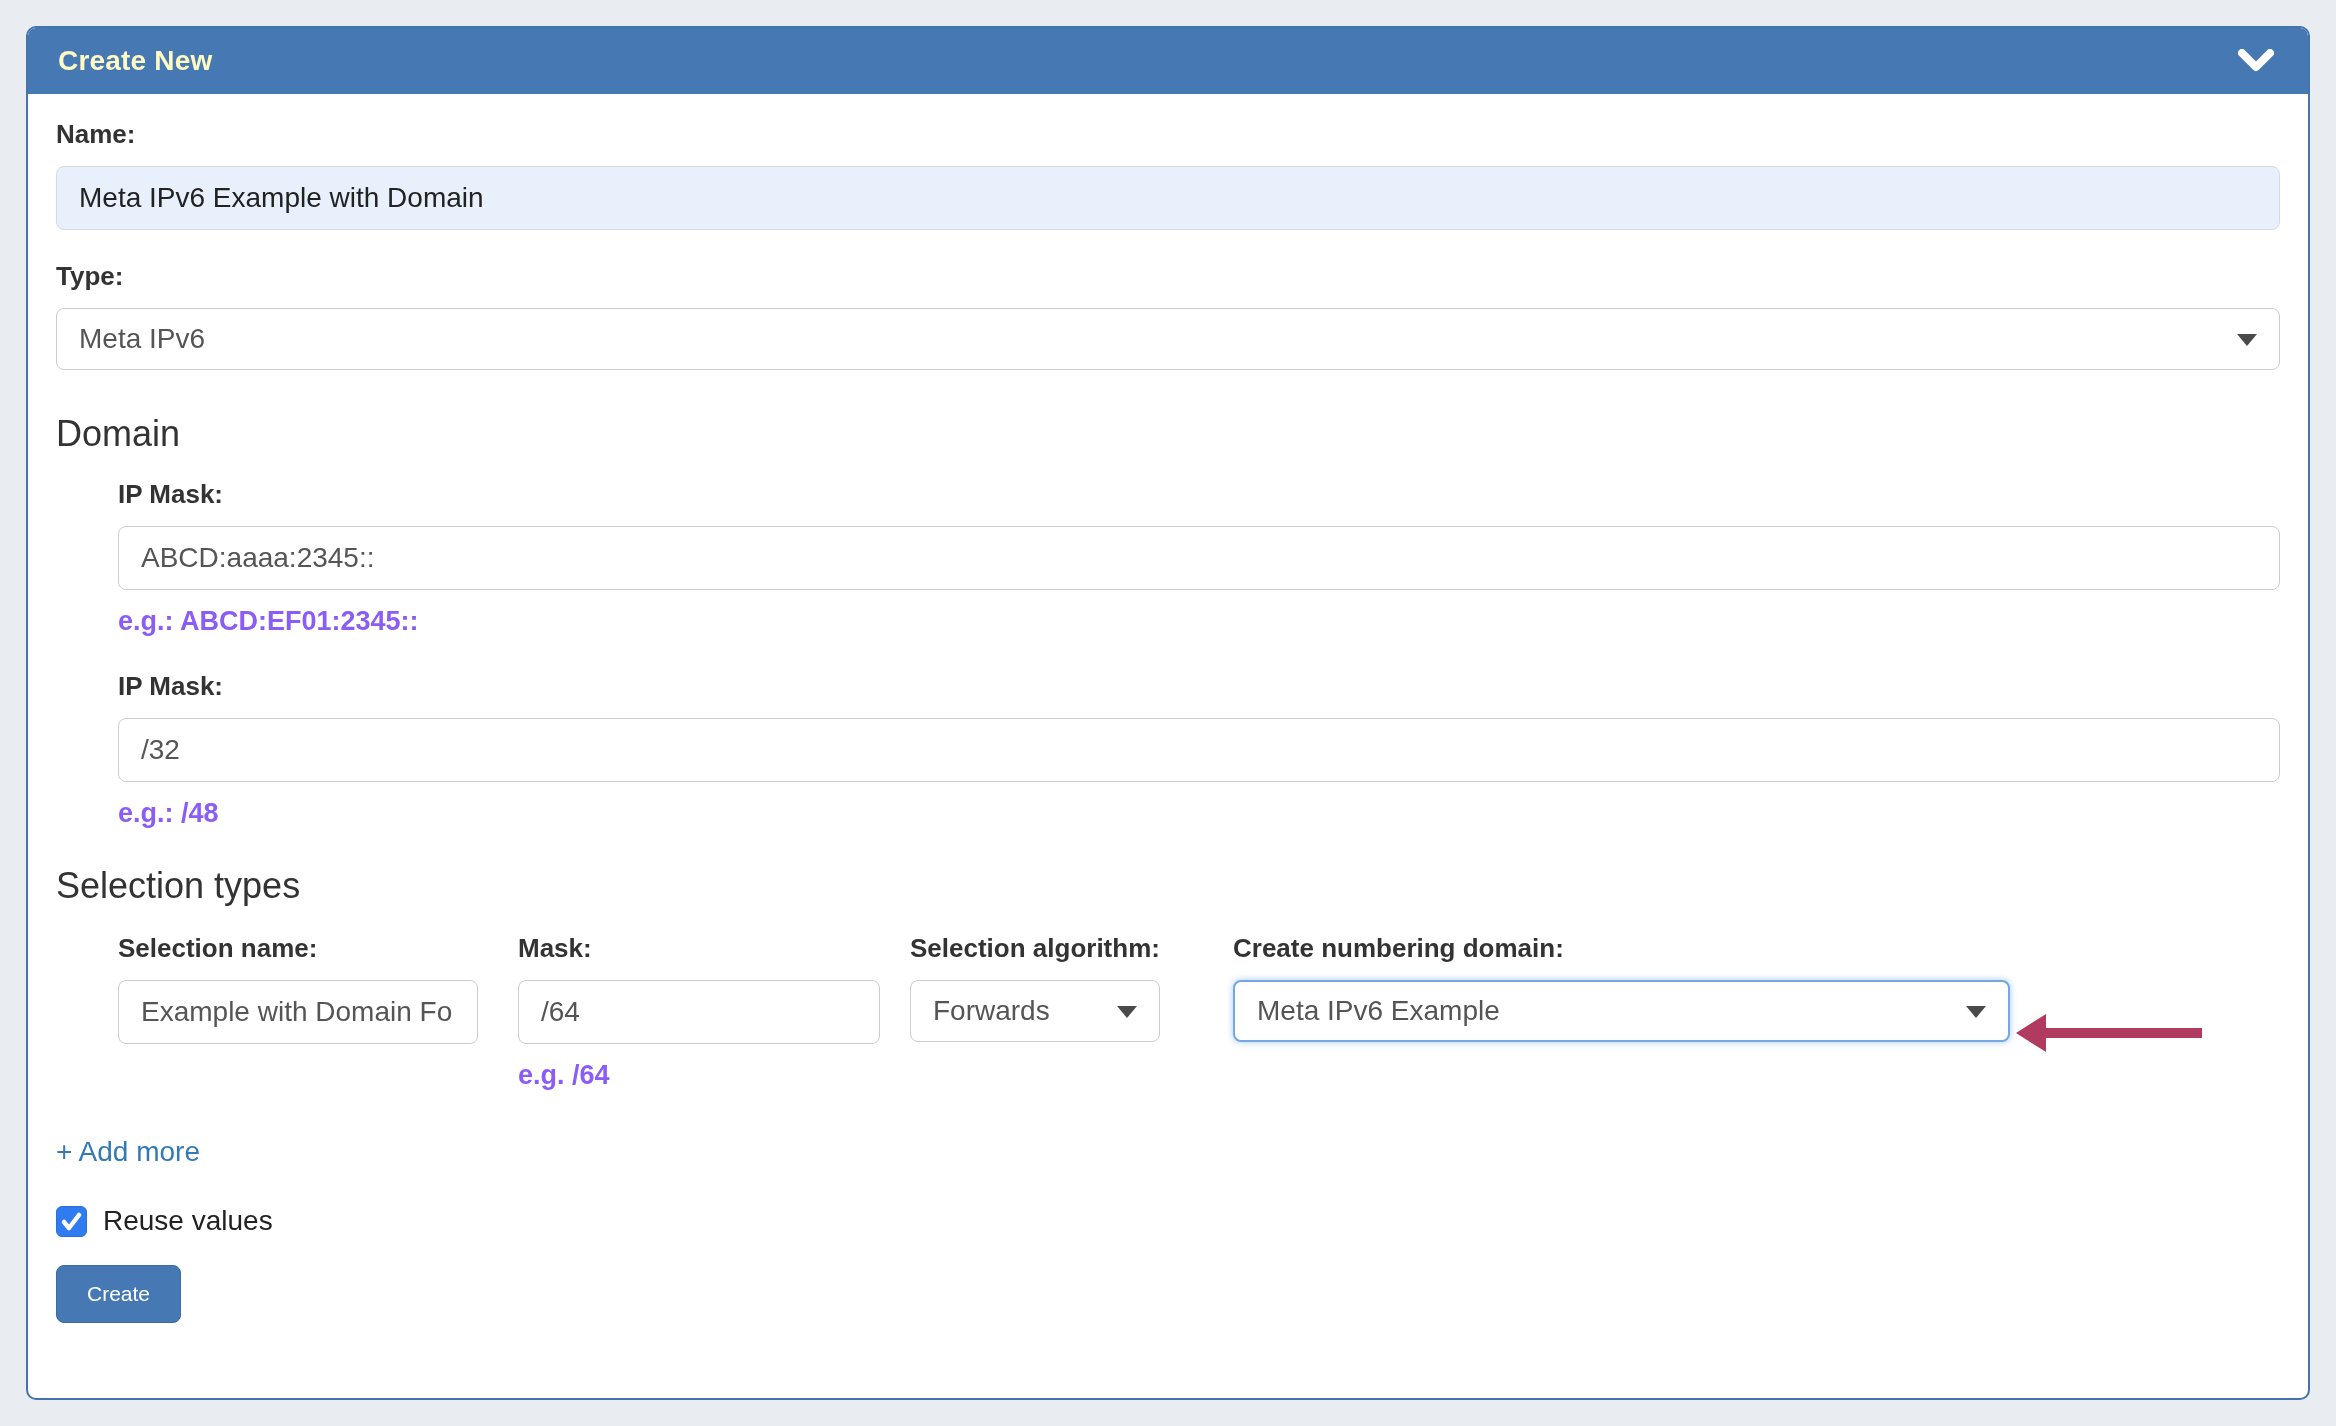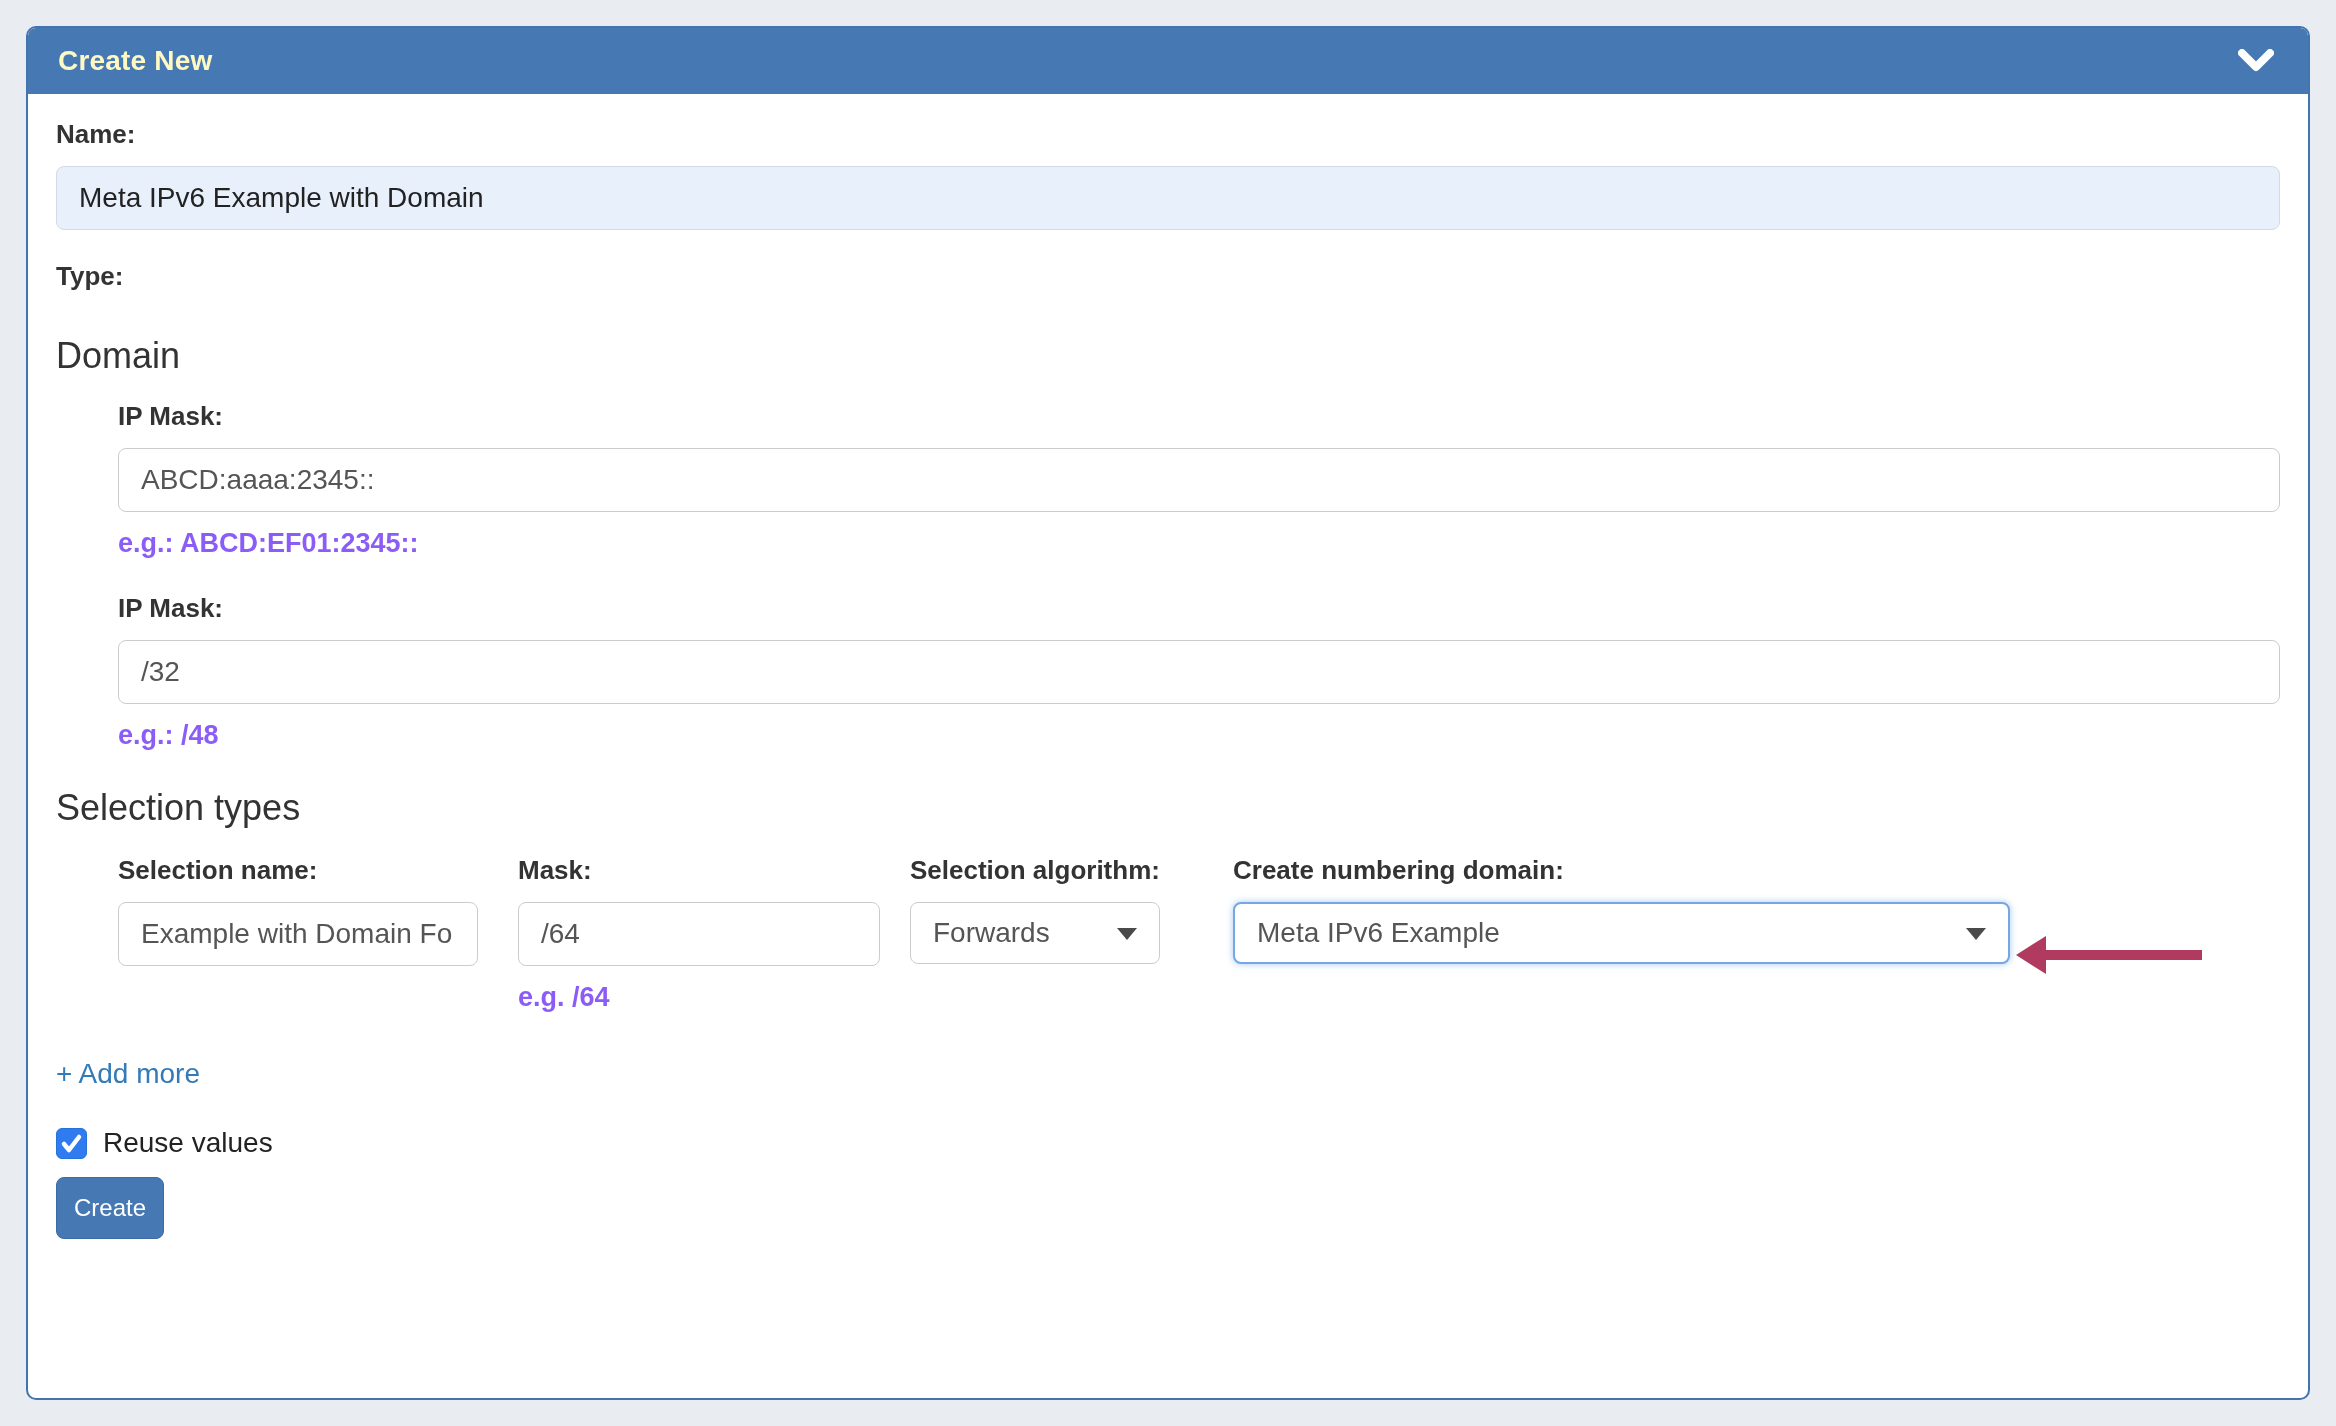--- a/index.html
+++ b/index.html
@@ -169,29 +169,29 @@
     justify-content: center;
     flex: none;
   }
   .checkbox-label {
     margin-left: 16px;
     font-size: 28px;
     color: #222222;
     line-height: 34px;
   }
   .create-btn {
-    margin-top: 17px;
+    margin-top: 27px;
     display: inline-block;
     background: #4679b4;
     border: 1px solid #3c6ba3;
     border-radius: 8px;
     color: #ffffff;
-    font-size: 24px;
+    font-size: 21px;
     font-family: "Liberation Sans", sans-serif;
-    padding: 16px 17px;
+    padding: 16px 30px;
     cursor: pointer;
   }
 </style>
 </head>
 <body>
 
 <div class="panel">
   <div class="panel-header">
     <span class="panel-title">Create New</span>
     <span class="collapse-toggle">
@@ -200,20 +200,24 @@
       </svg>
     </span>
   </div>
 
   <div class="panel-body">
 
     <div class="field-label mt-name">Name:</div>
     <input class="text-input autofill" type="text" style="color: rgb(34, 34, 34);" value="Meta IPv6 Example with Domain">
 
     <div class="field-label mt-type">Type:</div>
+    <div class="select">
+      <span>Meta IPv6</span>
+      <span class="caret"></span>
+    </div>
 
     <div class="section-heading mt-domain">Domain</div>
 
     <div class="indent">
       <div class="field-label mt-inner-label">IP Mask:</div>
       <input class="text-input" type="text" value="ABCD:aaaa:2345::" style="">
       <div class="hint">e.g.: ABCD:EF01:2345::</div>
 
       <div class="field-label mt-ipmask">IP Mask:</div>
       <input class="text-input" type="text" value="/32" style="">

